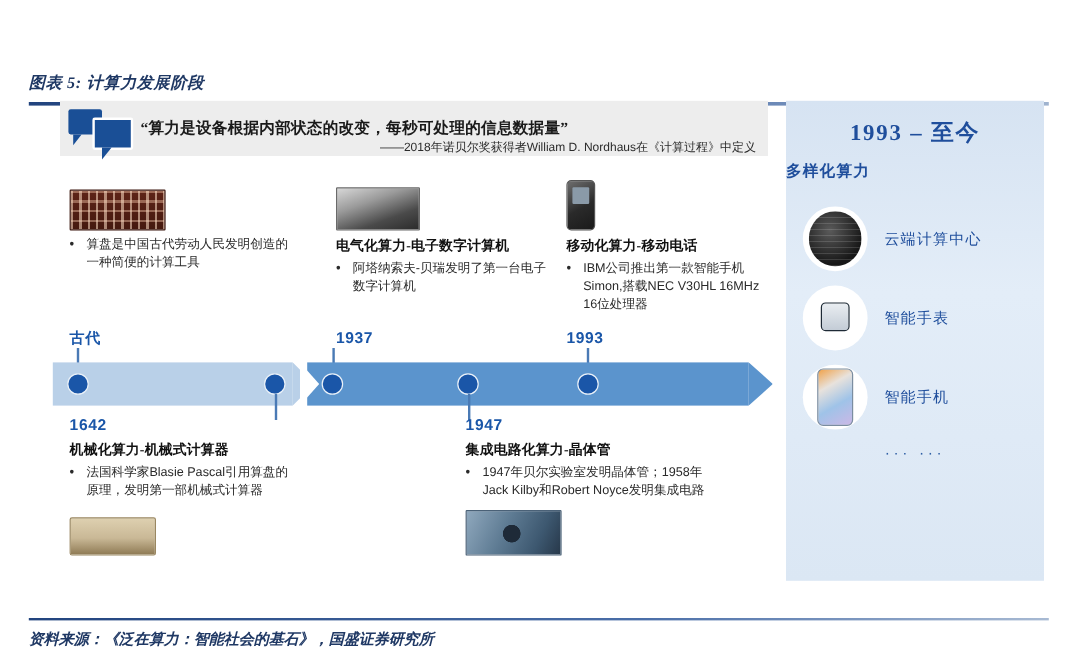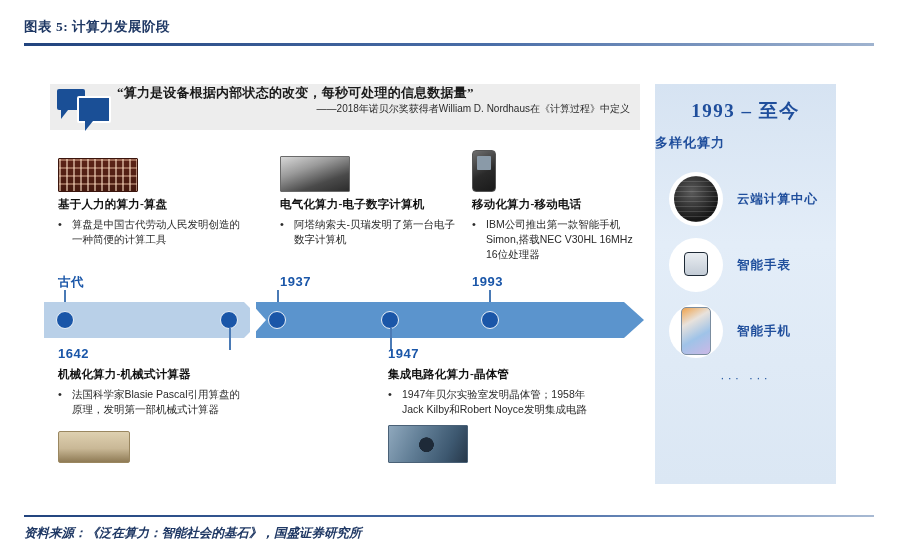--- a/index.html
+++ b/index.html
@@ -19,24 +19,26 @@
   
   .fig-header {
     position: absolute;
     left: 24px;
     top: 18px;
     width: 850px;
   }
   .fig-title {
     font-family: "Liberation Serif", serif;
     font-weight: bold;
+    font-style: italic;
     font-size: 13.5px;
     color: #1f3864;
     letter-spacing: 0.5px;
     white-space: nowrap;
+    margin-top: 42px;
   }
   .rule-top {
     margin-top: 7px;
     height: 3px;
     background: linear-gradient(to right, #22447e 0%, #4a6ea8 55%, #9fb3cf 100%);
   }
 
   
   .fig-footer {
     position: absolute;
@@ -69,21 +71,21 @@
 
   
   .quote-box {
     position: absolute;
     left: 50px;
     top: 22px;
     width: 590px;
     height: 46px;
     background: #ededed;
     display: flex;
-    align-items: flex-start;
+    align-items: flex-end;
   }
   .quote-icon {
     width: 62px;
     min-width: 62px;
     height: 44px;
     position: relative;
     margin-left: 5px;
   }
   .bubble {
     position: absolute;
@@ -262,21 +264,21 @@
   .year-label.cn {
     font-family: "Liberation Serif", serif;
     font-size: 12.5px;
   }
 
   
   .right-panel {
     position: absolute;
     left: 655px;
     top: 22px;
-    width: 181px;
+    width: 215px;
     height: 400px;
     background: linear-gradient(#d6e3f2, #e3edf8 40%, #dbe7f4);
   }
   .rp-title {
     text-align: center;
     margin-top: 14px;
     font-family: "Liberation Serif", serif;
     font-weight: bold;
     font-size: 19px;
     color: #1f4e9c;
@@ -336,21 +338,21 @@
   .ico-watch-face {
     position: absolute;
     left: 3px; top: 9px; right: 3px; height: 22px;
     border-radius: 4px;
     background: linear-gradient(#e9edf1, #c3ccd6);
     border: 1.5px solid #1e2a36;
   }
   .rp-label {
     margin-left: 14px;
     font-family: "Liberation Serif", serif;
-    font-weight: bold;
+    font-weight: normal;
     font-size: 12.5px;
     color: #1f4e9c;
     letter-spacing: 1px;
   }
   .rp-dots {
     text-align: center;
     margin-top: 6px;
     font-size: 13px;
     color: #2f5fa5;
     letter-spacing: 3px;
@@ -374,21 +376,20 @@
     <div class="quote-text-wrap">
       <div class="quote-main">“算力是设备根据内部状态的改变，每秒可处理的信息数据量”</div>
       <div class="quote-attrib">——2018年诺贝尔奖获得者William D. Nordhaus在《计算过程》中定义</div>
     </div>
   </div>
 
   <div class="col" style="left:58px; top:92px; width:188px;">
     <div class="col-img">
       <span class="thumb thumb-abacus"></span>
     </div>
-    <div class="col-title">基于人力的算力-算盘</div>
     <div class="col-bullet">
       <span class="bullet-dot">•</span>
       <span class="bullet-body">算盘是中国古代劳动人民发明创造的一种简便的计算工具</span>
     </div>
   </div>
   <div class="year-label cn" style="position:absolute; left:58px; top:212px;">古代</div>
 
   <div class="col" style="left:280px; top:92px; width:178px;">
     <div class="col-img">
       <span class="thumb thumb-computer"></span>

